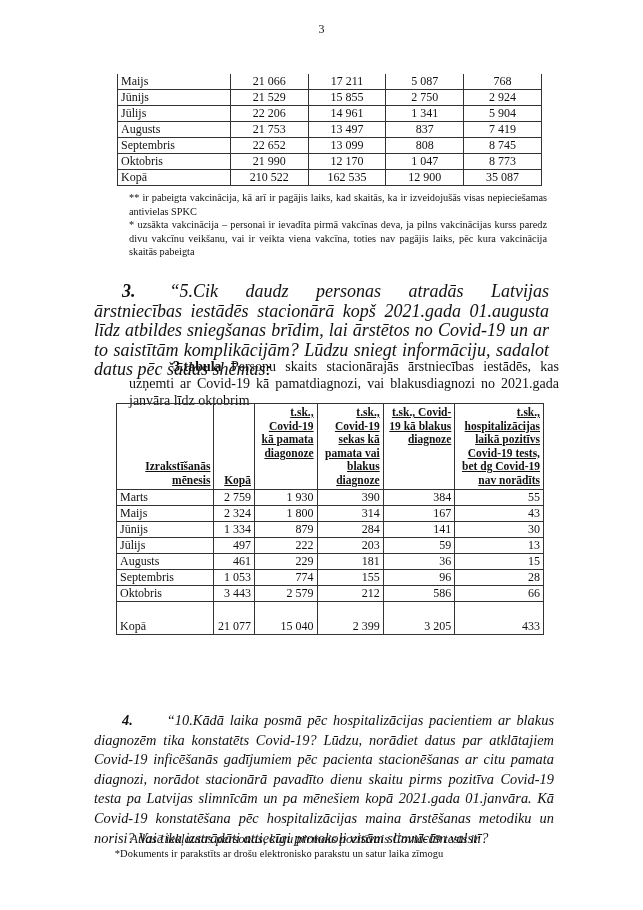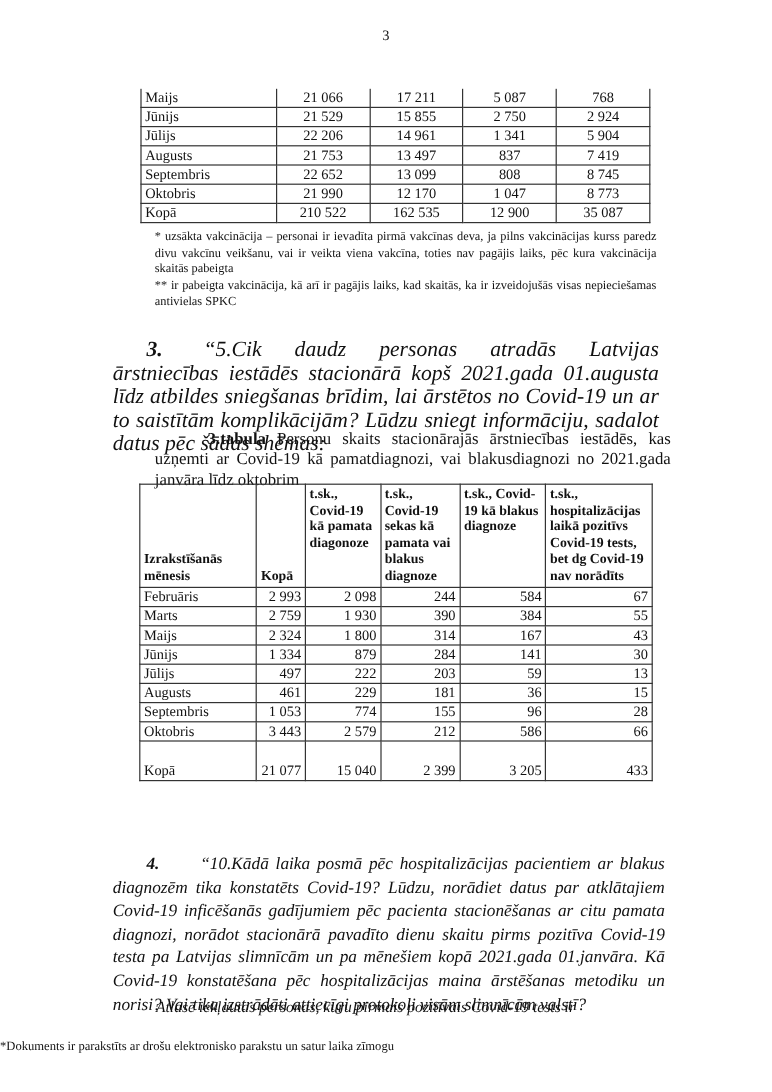--- a/index.html
+++ b/index.html
@@ -28,38 +28,38 @@
     font-size: 18px; line-height: 19.6px; font-style: italic; text-align: justify;
   }
   .q3 .num, .q4 .num { font-weight: bold; padding-left: 28px; padding-right: 34px; }
   .caption {
     position: absolute; left: 129px; top: 358px; width: 430px;
     font-size: 14px; line-height: 17px; text-align: justify;
   }
   .caption b { font-weight: bold; margin-left: 44px; }
   
   #t3 { left: 116px; top: 403px; width: 428px; }
-  #t3 th { font-weight: bold; text-align: left; vertical-align: bottom; font-size: 11.5px; line-height: 13.5px; padding: 2px 3px; }
+  #t3 th { font-weight: bold; text-align: right; vertical-align: bottom; font-size: 11.5px; line-height: 13.5px; padding: 2px 3px; text-decoration: underline; }
   #t3 th.top { vertical-align: top; }
   #t3 td { text-align: right; height: 15px; }
   #t3 td.name { text-align: left; }
   #t3 tr.total td { height: 32px; vertical-align: bottom; }
   #t3 td.wrap { width: 32px; line-height: 15px; }
   .q4 {
     position: absolute; left: 94px; top: 711px; width: 460px;
     font-size: 14.4px; line-height: 19.6px; font-style: italic; text-align: justify;
   }
   .answer {
     position: absolute; left: 94px; top: 829px; width: 460px;
     font-size: 13px; line-height: 19px; text-indent: 36px; text-align: justify;
     white-space: nowrap; overflow: hidden; font-style: italic;
   }
   .footer {
-    position: absolute; left: 0; width: 558px; top: 867px;
-    font-size: 10.5px;
+    position: absolute; left: 0; width: 558px; top: 848px;
+    text-align: center; font-size: 10.5px;
   }
 </style>
 </head>
 <body>
 
 <div class="page-number">3</div>
 
 <table id="t1">
   <tbody id="t1-body">
       <tr>
@@ -108,22 +108,22 @@
         <td class="name">Kopā</td>
         <td class="num">210 522</td>
         <td class="num">162 535</td>
         <td class="num">12 900</td>
         <td class="num">35 087</td>
       </tr>
     </tbody>
 </table>
 
 <div class="foot1">
+  <div>** ir pabeigta vakcinācija, kā arī ir pagājis laiks, kad skaitās, ka ir izveidojušās visas nepieciešamas antivielas SPKC</div>
   <div>* uzsākta vakcinācija – personai ir ievadīta pirmā vakcīnas deva, ja pilns vakcinācijas kurss paredz divu vakcīnu veikšanu, vai ir veikta viena vakcīna, toties nav pagājis laiks, pēc kura vakcinācija skaitās pabeigta</div>
-  <div>** ir pabeigta vakcinācija, kā arī ir pagājis laiks, kad skaitās, ka ir izveidojušās visas nepieciešamas antivielas SPKC</div>
 </div>
 
 <div class="q3">
   <span class="num">3.</span><span>“5.Cik daudz personas atradās Latvijas ārstniecības iestādēs stacionārā kopš 2021.gada 01.augusta līdz atbildes sniegšanas brīdim, lai ārstētos no Covid-19 un ar to saistītām komplikācijām? Lūdzu sniegt informāciju, sadalot datus pēc šādas shēmas:</span>
 </div>
 
 <div class="caption">
   <b>3.tabula</b><span> Personu skaits stacionārajās ārstniecības iestādēs, kas uzņemti ar Covid-19 kā pamatdiagnozi, vai blakusdiagnozi no 2021.gada janvāra līdz oktobrim</span>
 </div>
 
@@ -133,28 +133,20 @@
       <th style="width:92px">Izrakstīšanās mēnesis</th>
       <th style="width:34px">Kopā</th>
       <th class="top" style="width:56px">t.sk., Covid-19 kā pamata diagonoze</th>
       <th class="top" style="width:60px">t.sk., Covid-19 sekas kā pamata vai blakus diagnoze</th>
       <th class="top" style="width:66px">t.sk., Covid-19 kā blakus diagnoze</th>
       <th class="top" style="width:82px">t.sk., hospitalizācijas laikā pozitīvs Covid-19 tests, bet dg Covid-19 nav norādīts</th>
     </tr>
   </thead>
   <tbody id="t3-body">
       <tr>
-        <td class="name">Februāris</td>
-        <td>2 993</td>
-        <td>2 098</td>
-        <td>244</td>
-        <td>584</td>
-        <td>67</td>
-      </tr>
-      <tr>
         <td class="name">Marts</td>
         <td>2 759</td>
         <td>1 930</td>
         <td>390</td>
         <td>384</td>
         <td>55</td>
       </tr>
       <tr>
         <td class="name">Maijs</td>
         <td>2 324</td>

